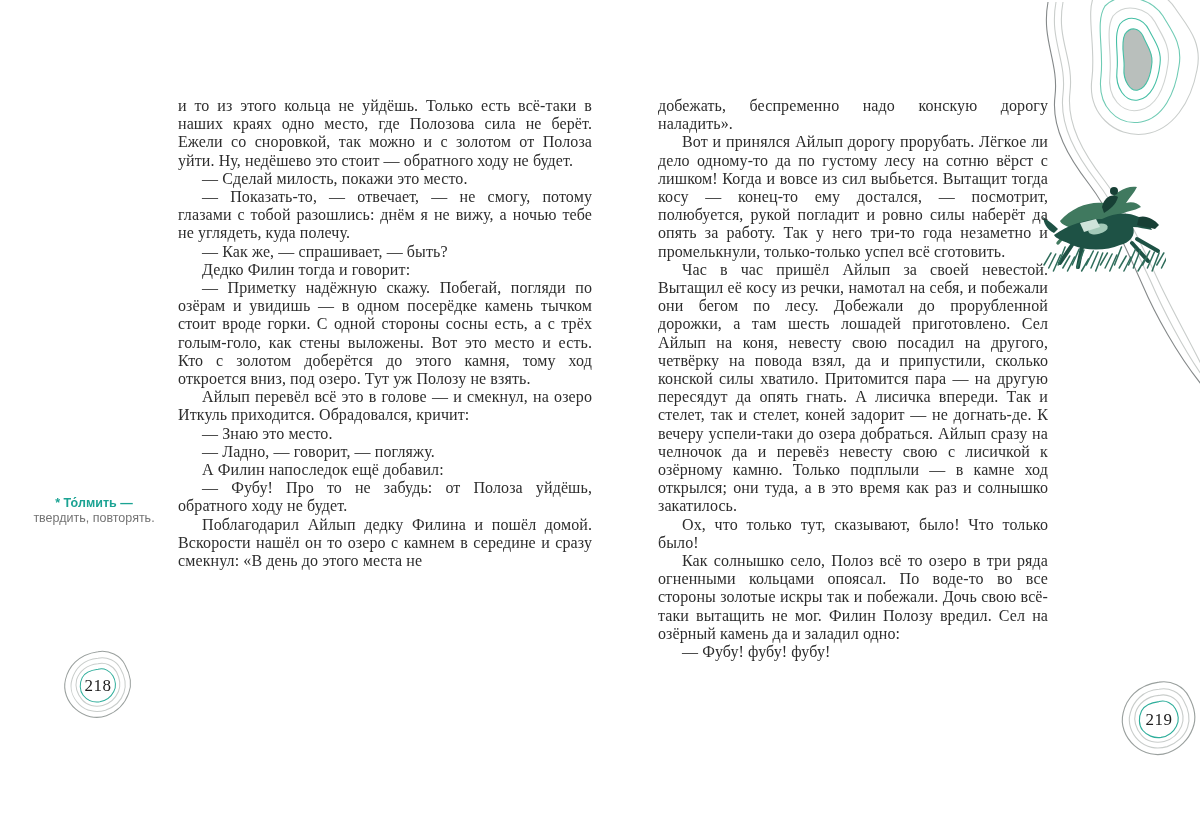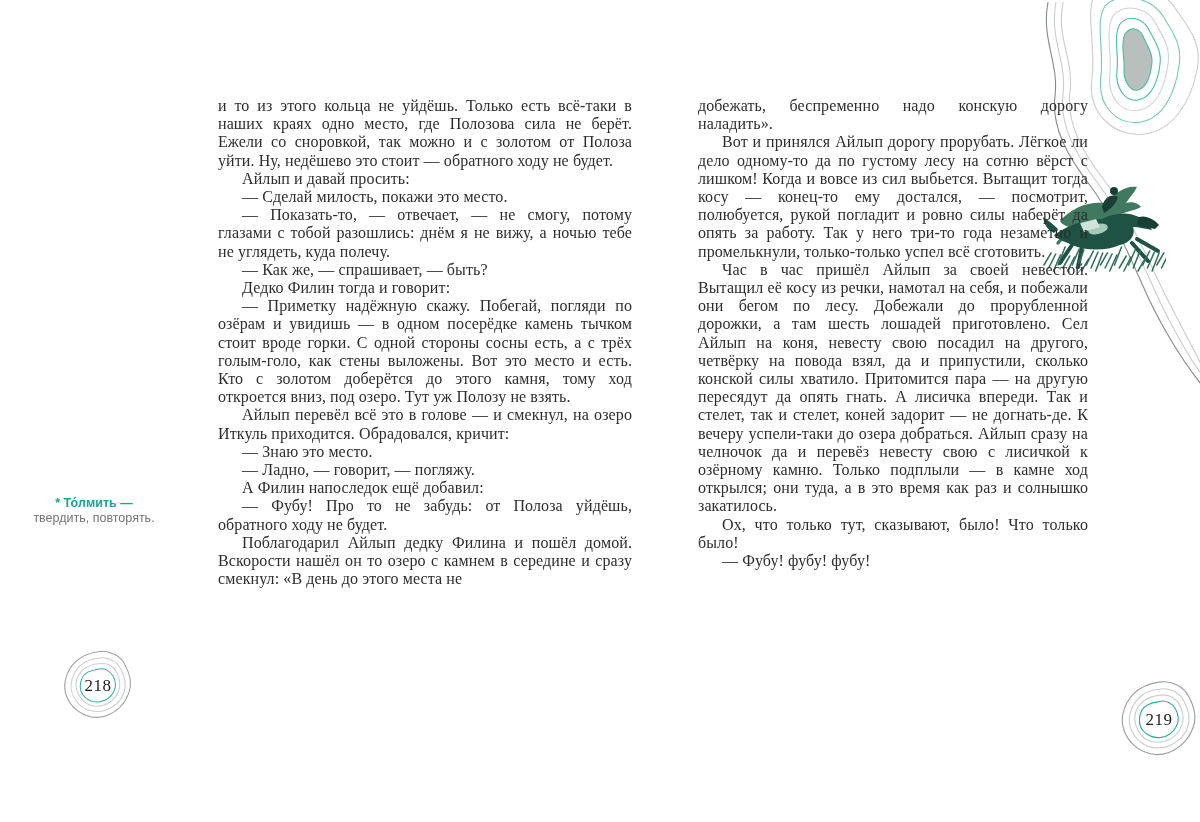--- a/index.html
+++ b/index.html
@@ -12,21 +12,20 @@
   }
   
   .text-col{
     position:absolute;
     top:97px;
     font-size:16px;
     line-height:18.2px;
     color:#2d2d2d;
     text-align:justify;
     letter-spacing:0.1px;
-    margin-left:40px;
   }
   .col-left{left:178px;width:414px;}
   .col-right{left:658px;width:390px;}
   .para{margin:0;}
   .para.indent{text-indent:24px;}
   .star{color:#1ba393;font-weight:bold;}
   
   .footnote{
     position:absolute;
     left:24px;top:496px;width:140px;
@@ -132,39 +131,39 @@
       </g>
   </svg>
 
   <aside class="footnote">
     <span class="term">* То́лмить —</span>
     <span class="definition">твердить, повторять.</span>
   </aside>
 
   <main class="text-col col-left">
       <p class="para">и то из этого кольца не уйдёшь. Только есть всё-таки в наших краях одно место, где Полозова сила не берёт. Ежели со сноровкой, так можно и с золотом от Полоза уйти. Ну, недёшево это стоит — обратного ходу не будет.</p>
-      <p class="para indent">Айлып и давай просить:</p>
       <p class="para indent">— Сделай милость, покажи это место.</p>
       <p class="para indent">— Показать-то, — отвечает, — не смогу, потому глазами с тобой разошлись: днём я не вижу, а ночью тебе не углядеть, куда полечу.</p>
       <p class="para indent">— Как же, — спрашивает, — быть?</p>
       <p class="para indent">Дедко Филин тогда и говорит:</p>
       <p class="para indent">— Приметку надёжную скажу. Побегай, погляди по озёрам и увидишь — в одном посерёдке камень тычком стоит вроде горки. С одной стороны сосны есть, а с трёх голым-голо, как стены выложены. Вот это место и есть. Кто с золотом доберётся до этого камня, тому ход откроется вниз, под озеро. Тут уж Полозу не взять.</p>
       <p class="para indent">Айлып перевёл всё это в голове — и смекнул, на озеро Иткуль приходится. Обрадовался, кричит:</p>
       <p class="para indent">— Знаю это место.</p>
       <p class="para indent">— Ладно, — говорит, — погляжу.</p>
       <p class="para indent">А Филин напоследок ещё добавил:</p>
       <p class="para indent">— Фубу! Про то не забудь: от Полоза уйдёшь, обратного ходу не будет.</p>
       <p class="para indent">Поблагодарил Айлып дедку Филина и пошёл домой. Вскорости нашёл он то озеро с камнем в середине и сразу смекнул: «В день до этого места не</p>
     </main>
 
   <main class="text-col col-right">
       <p class="para">добежать, беспременно надо конскую дорогу наладить».</p>
       <p class="para indent">Вот и принялся Айлып дорогу прорубать. Лёгкое ли дело одному-то да по густому лесу на сотню вёрст с лишком! Когда и вовсе из сил выбьется. Вытащит тогда косу — конец-то ему достался, — посмотрит, полюбуется, рукой погладит и ровно силы наберёт да опять за работу. Так у него три-то года незаметно и промелькнули, только-только успел всё сготовить.</p>
       <p class="para indent">Час в час пришёл Айлып за своей невестой. Вытащил её косу из речки, намотал на себя, и побежали они бегом по лесу. Добежали до прорубленной дорожки, а там шесть лошадей приготовлено. Сел Айлып на коня, невесту свою посадил на другого, четвёрку на повода взял, да и припустили, сколько конской силы хватило. Притомится пара — на другую пересядут да опять гнать. А лисичка впереди. Так и стелет, так и стелет, коней задорит — не догнать-де. К вечеру успели-таки до озера добраться. Айлып сразу на челночок да и перевёз невесту свою с лисичкой к озёрному камню. Только подплыли — в камне ход открылся; они туда, а в это время как раз и солнышко закатилось.</p>
       <p class="para indent">Ох, что только тут, сказывают, было! Что только было!</p>
+      <p class="para indent">Как солнышко село, Полоз всё то озеро в три ряда огненными кольцами опоясал. По воде-то во все стороны золотые искры так и побежали. Дочь свою всё-таки вытащить не мог. Филин Полозу вредил. Сел на озёрный камень да и заладил одно:</p>
       <p class="para indent">— Фубу! фубу! фубу!</p>
     </main>
 
   <div class="pagenum pagenum-left">
     <svg viewBox="0 0 84 84" aria-hidden="true">
       <g fill="none" stroke-width="1.1">
         <path d="M42,5 C54,3 66,9 71,19 C76,28 79,40 75,50 C71,61 62,70 51,74 C40,78 27,75 18,67 C9,59 4,47 7,35 C10,22 20,8 42,5 Z" stroke="#9aa09e"></path>
         <path d="M42,12 C52,10 62,15 66,23 C70,30 73,40 70,49 C67,58 59,65 50,68 C40,71 29,69 22,62 C15,55 11,45 14,35 C17,24 26,13 42,12 Z" stroke="#c9cdcb"></path>
         <path d="M42,18 C50,16 58,20 62,27 C65,33 67,41 64,48 C61,55 55,61 47,63 C39,65 30,63 25,57 C20,51 17,43 19,35 C22,26 30,19 42,18 Z" stroke="#c9cdcb"></path>
         <path d="M42,24 C49,22 55,26 58,31 C61,36 62,43 59,48 C56,54 50,58 44,59 C37,60 30,57 26,52 C22,47 22,39 25,33 C28,27 34,25 42,24 Z" stroke="#2fae9b"></path>

